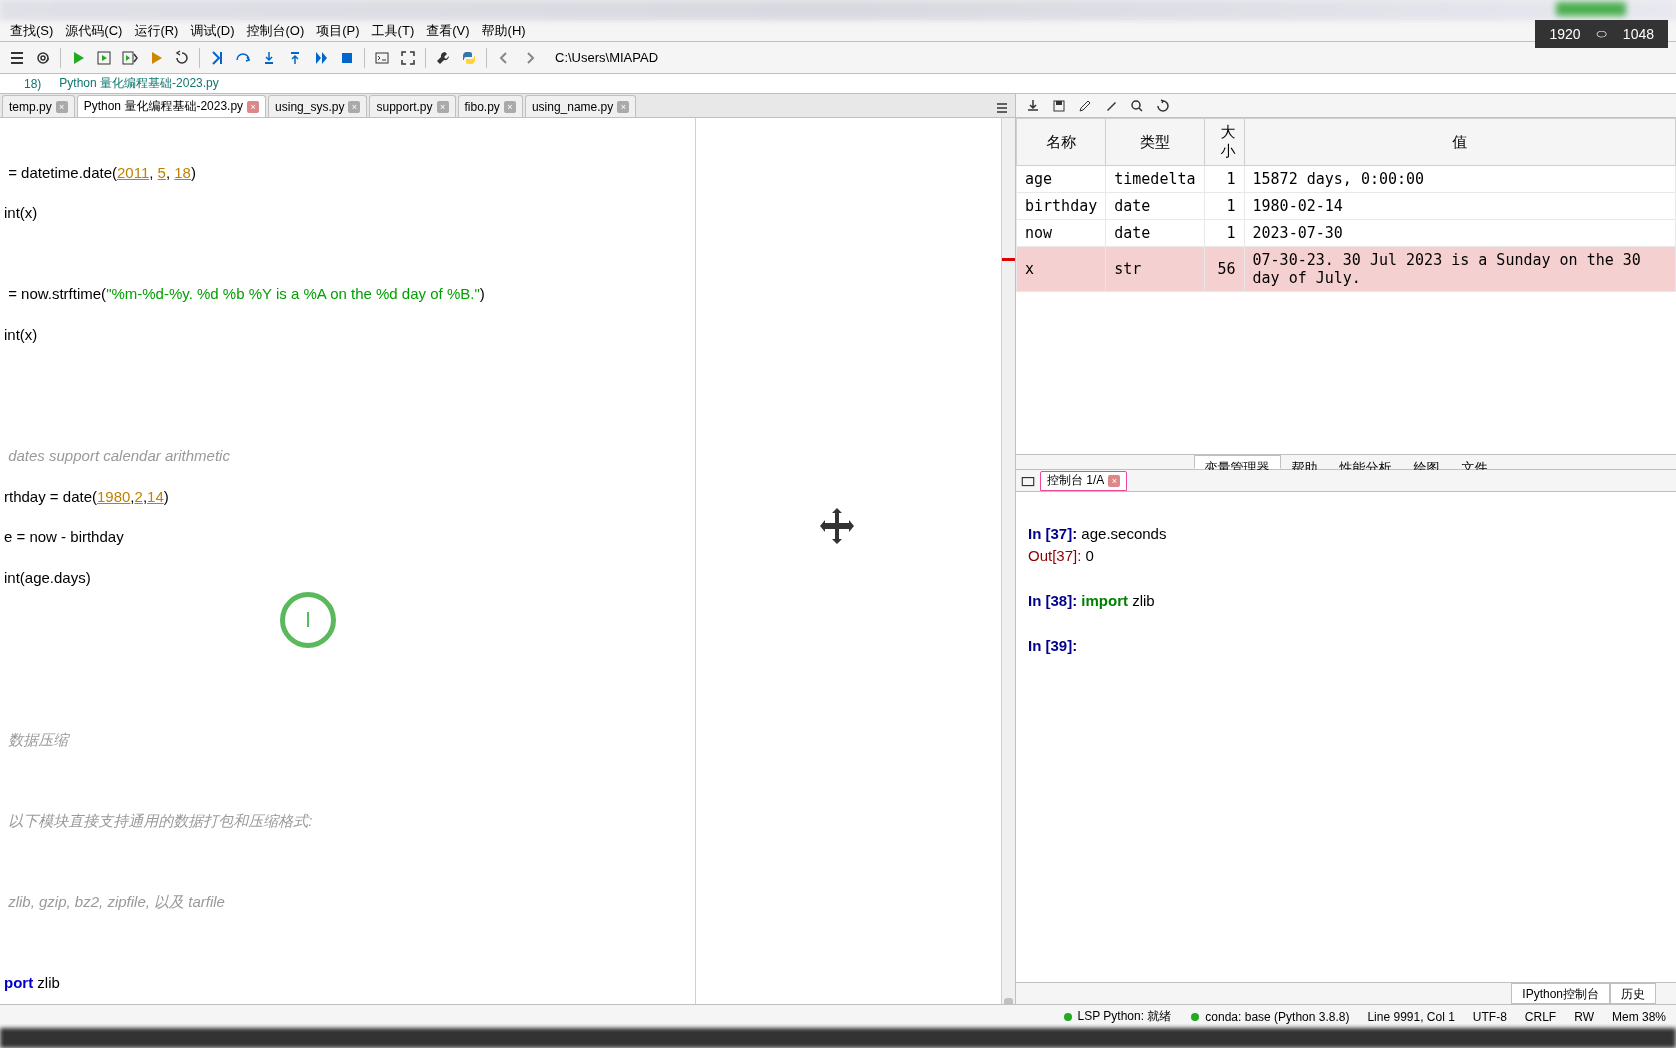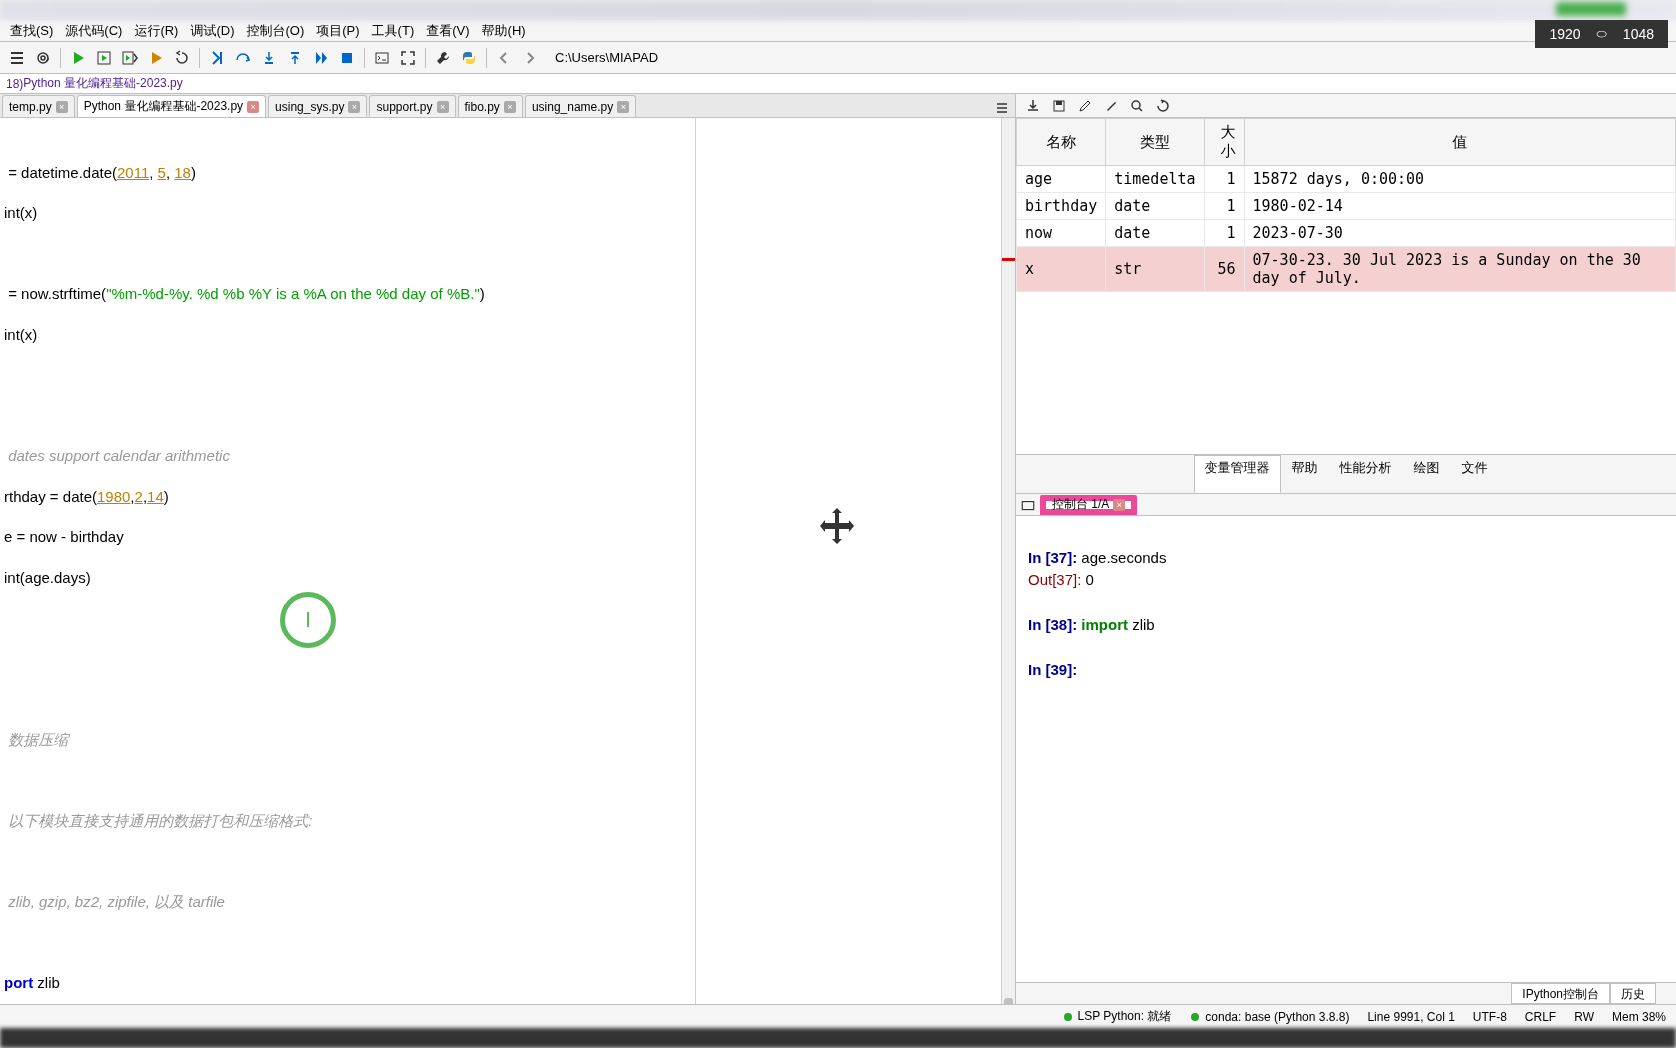--- a/index.html
+++ b/index.html
@@ -14,21 +14,21 @@
 .menubar { height: 22px; background: #f5f5f5; border-bottom: 1px solid #c0c0c0; display: flex; align-items: center; font-size: 13px; padding-left: 4px; }
 .menubar .item { padding: 2px 6px; cursor: pointer; }
 
 .toolbar { height: 32px; background: #f5f5f5; border-bottom: 1px solid #c0c0c0; display: flex; align-items: center; padding: 0 6px; gap: 4px; }
 .toolbar .btn { width: 22px; height: 22px; display: flex; align-items: center; justify-content: center; cursor: pointer; border-radius: 2px; }
 .toolbar .btn svg { width: 16px; height: 16px; }
 .toolbar .sep { width: 1px; height: 20px; background: #c0c0c0; margin: 0 2px; }
 .toolbar .path { margin-left: 10px; font-size: 13px; color: #000000; }
 
 .breadcrumb { height: 20px; background: #fff; border-bottom: 1px solid #c0c0c0; font-size: 12px; padding: 2px 6px; display: flex; align-items: center; }
-.breadcrumb .crumb { color: #4c1d95; }
+.breadcrumb .crumb { color: #0f766e; margin-left: 18px; }
 
 .main { display: flex; height: calc(100% - 20px - 22px - 32px - 20px - 24px - 20px); }
 
 .editor-area { flex: 0 0 1015px; display: flex; flex-direction: column; position: relative; }
 .tabs { height: 24px; background: #e8e8e8; border-bottom: 1px solid #c0c0c0; display: flex; align-items: flex-end; gap: 2px; padding-left: 2px; }
 .tab { height: 22px; background: #f0f0f0; border: 1px solid #c0c0c0; border-bottom: none; border-radius: 3px 3px 0 0; padding: 0 6px; font-size: 12px; display: flex; align-items: center; gap: 4px; cursor: pointer; }
 .tab.active { background: #fff; }
 .tab .close { width: 12px; height: 12px; background: #d88; color: #fff; font-size: 9px; display: flex; align-items: center; justify-content: center; border-radius: 2px; cursor: pointer; }
 .tab .close.gray { background: #aaa; }
 .tabs-menu { margin-left: auto; width: 18px; height: 18px; display: flex; align-items: center; justify-content: center; cursor: pointer; margin-right: 4px; }
@@ -57,28 +57,28 @@
 
 .var-table { flex: 0 0 336px; background: #fff; overflow: hidden; position: relative; }
 .var-table table { width: 100%; border-collapse: collapse; font-size: 15px; }
 .var-table th { background: #f5f5f5; border: 1px solid #d0d0d0; padding: 4px 8px; font-weight: normal; text-align: center; }
 .var-table td { border: 1px solid #e8e8e8; padding: 4px 8px; font-family: Consolas, monospace; }
 .var-table tr.highlighted td { background: #f5d0d0; }
 .var-table .col-name { width: 80px; }
 .var-table .col-type { width: 80px; }
 .var-table .col-size { width: 40px; text-align: right; }
 
-.right-tabs { height: 40px; background: #f5f5f5; border-top: 1px solid #c0c0c0; border-bottom: 1px solid #c0c0c0; display: flex; justify-content: center; }
+.right-tabs { height: 16px; background: #f5f5f5; border-top: 1px solid #c0c0c0; border-bottom: 1px solid #c0c0c0; display: flex; justify-content: center; }
 .right-tabs .rtab { padding: 3px 10px; font-size: 13px; border: 1px solid transparent; cursor: pointer; }
 .right-tabs .rtab.active { background: #fff; border: 1px solid #c0c0c0; border-bottom: 1px solid #fff; }
 
 .console-area { flex: 1; display: flex; flex-direction: column; background: #fff; }
 .console-tabs { height: 22px; background: #f5f5f5; display: flex; align-items: center; gap: 4px; padding: 0 4px; border-bottom: 1px solid #c0c0c0; }
 .console-tabs .collapse-btn { width: 16px; height: 16px; cursor: pointer; }
-.console-tabs .ctab { height: 20px; background: #fff; border: 6px solid #ec4899; border-radius: 2px 2px 0 0; padding: 0 6px; font-size: 12px; display: flex; align-items: center; gap: 4px; }
+.console-tabs .ctab { height: 20px; background: #fff; border: 1px solid #ec4899; border-radius: 2px 2px 0 0; padding: 0 6px; font-size: 12px; display: flex; align-items: center; gap: 4px; }
 .console-tabs .ctab .close { width: 12px; height: 12px; background: #d88; color: #fff; font-size: 9px; display: flex; align-items: center; justify-content: center; border-radius: 2px; }
 
 .console { flex: 1; font-family: Consolas, monospace; font-size: 15px; padding: 8px 12px; line-height: 1.5; white-space: pre; }
 .console .prompt-in { color: #00008b; font-weight: bold; }
 .console .prompt-num { color: #00008b; font-weight: bold; }
 .console .prompt-out { color: #8b0000; }
 .console .ckw { color: #008000; font-weight: bold; }
 
 .console-bottom-tabs { height: 22px; background: #f5f5f5; border-top: 1px solid #c0c0c0; display: flex; justify-content: flex-end; padding-right: 20px; }
 .console-bottom-tabs .btab { padding: 2px 10px; font-size: 12px; border: 1px solid #c0c0c0; background: #fff; cursor: pointer; }

